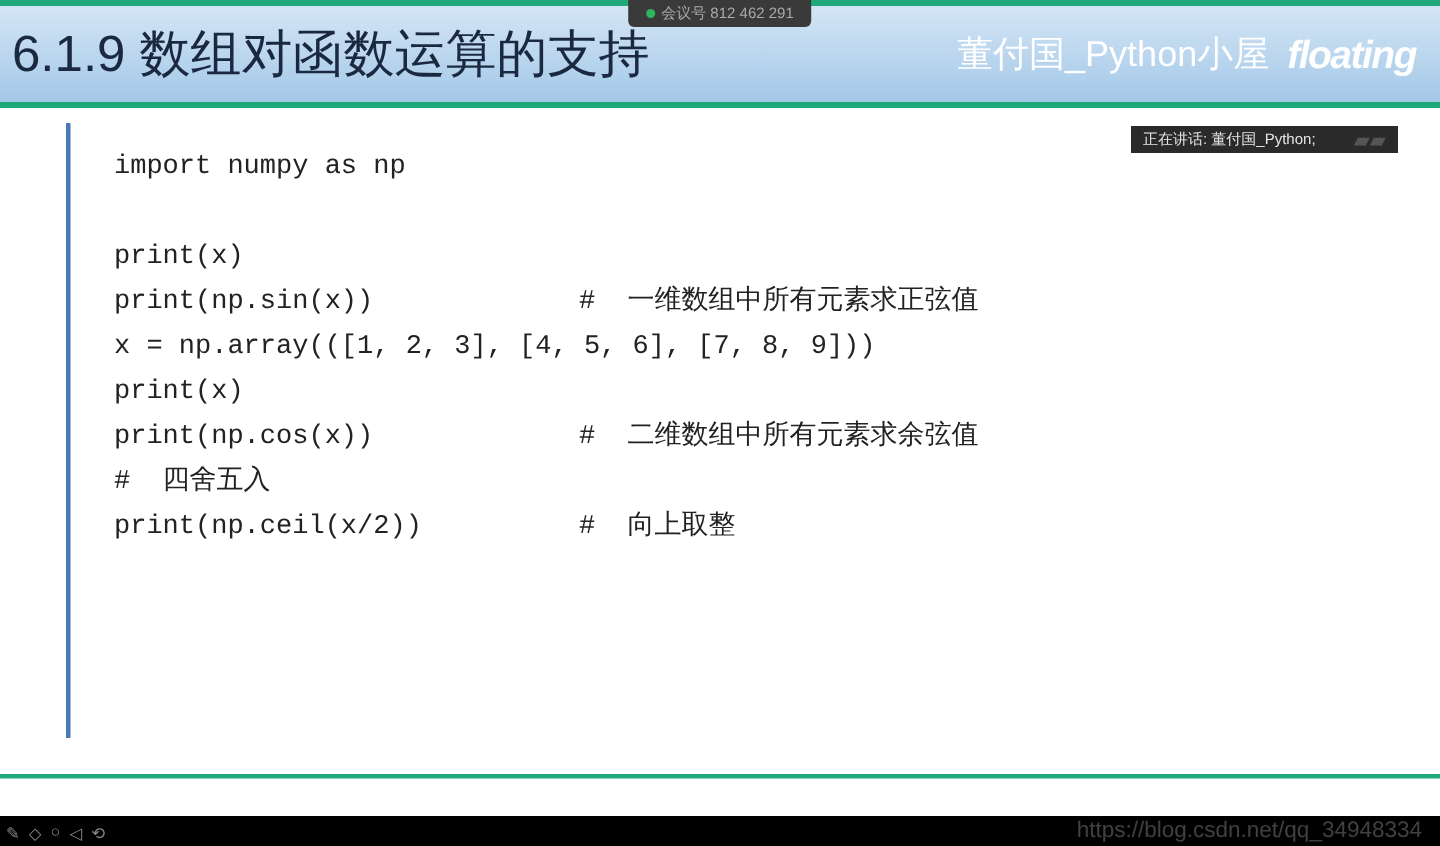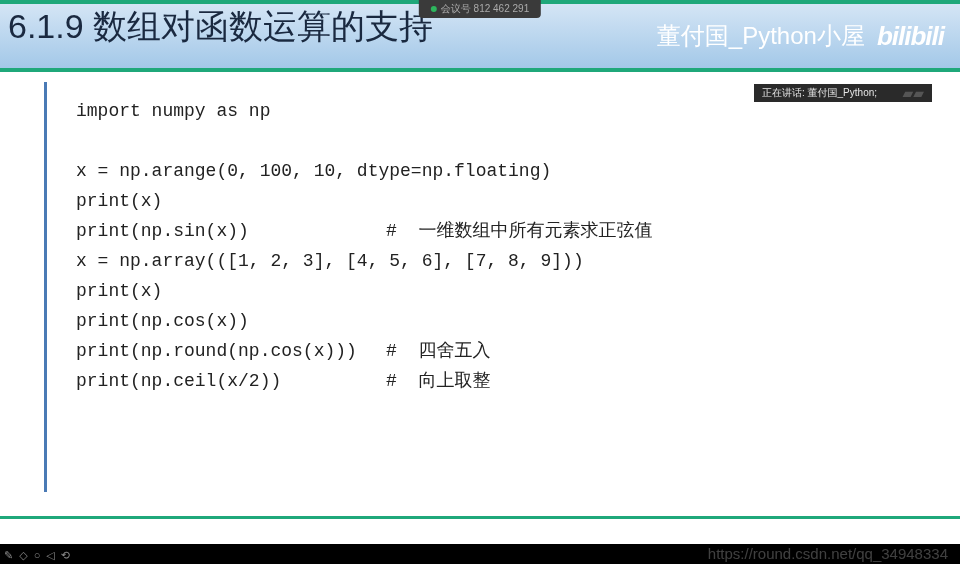--- a/index.html
+++ b/index.html
@@ -32,20 +32,21 @@
       height: 544px;
       background: #fff;
       position: relative;
     }
     .header {
       height: 72px;
       background: linear-gradient(180deg, #d4e5f5 0%, #a3c8e8 100%);
       border-top: 4px solid #1fa87a;
       border-bottom: 4px solid #1fa87a;
       display: flex;
+      align-items: center;
       justify-content: space-between;
       padding: 0 16px 0 8px;
     }
     .title {
       font-size: 34px;
       color: #1a2940;
       font-weight: 400;
     }
     .header-right {
       display: flex;
@@ -146,72 +147,69 @@
 <div class="meeting-bar">
   <span class="meeting-dot"></span>
   <span>会议号 812 462 291</span>
 </div>
 
 <div class="outer">
   <div class="header">
     <div class="title">6.1.9  数组对函数运算的支持</div>
     <div class="header-right">
       <span class="author">董付国_Python小屋</span>
-      <span class="bilibili">bilibili</span>
+      <span class="bilibili">floating</span>
     </div>
   </div>
 
   <div class="speaker-overlay">
     <span>正在讲话: 董付国_Python;</span>
     <span class="speaker-icon">▰▰</span>
   </div>
 
   <div class="content">
     <div class="vline"></div>
     <div class="code-block">
       <div class="row-wrap">
           <span class="col-code">import numpy as np</span>
         </div>
       <div class="row-wrap">
           <span class="col-code">&nbsp;</span>
         </div>
       <div class="row-wrap">
-          <span class="col-code">x = np.arange(0, 100, 10, dtype=np.floating)</span>
-        </div>
-      <div class="row-wrap">
           <span class="col-code">print(x)</span>
         </div>
       <div class="row-wrap">
           <span class="col-code">print(np.sin(x))</span>
           <span class="col-comment comment">#  一维数组中所有元素求正弦值</span>
         </div>
       <div class="row-wrap">
           <span class="col-code">x = np.array(([1, 2, 3], [4, 5, 6], [7, 8, 9]))</span>
         </div>
       <div class="row-wrap">
           <span class="col-code">print(x)</span>
         </div>
       <div class="row-wrap">
           <span class="col-code">print(np.cos(x))</span>
-        </div>
-      <div class="row-wrap">
-          <span class="col-code">print(np.round(np.cos(x)))</span>
+          <span class="col-comment comment">#  二维数组中所有元素求余弦值</span>
+        </div>
+      <div class="row-wrap">
           <span class="col-comment comment">#  四舍五入</span>
         </div>
       <div class="row-wrap">
           <span class="col-code">print(np.ceil(x/2))</span>
           <span class="col-comment comment">#  向上取整</span>
         </div>
     </div>
   </div>
 
   <div class="footer"></div>
 </div>
 
 <div class="bottom-icons">
   <span>✎</span>
   <span>◇</span>
   <span>○</span>
   <span>◁</span>
   <span>⟲</span>
 </div>
 
-<div class="watermark">https://round.csdn.net/qq_34948334</div>
+<div class="watermark">https://blog.csdn.net/qq_34948334</div>
 
 </body></html>

